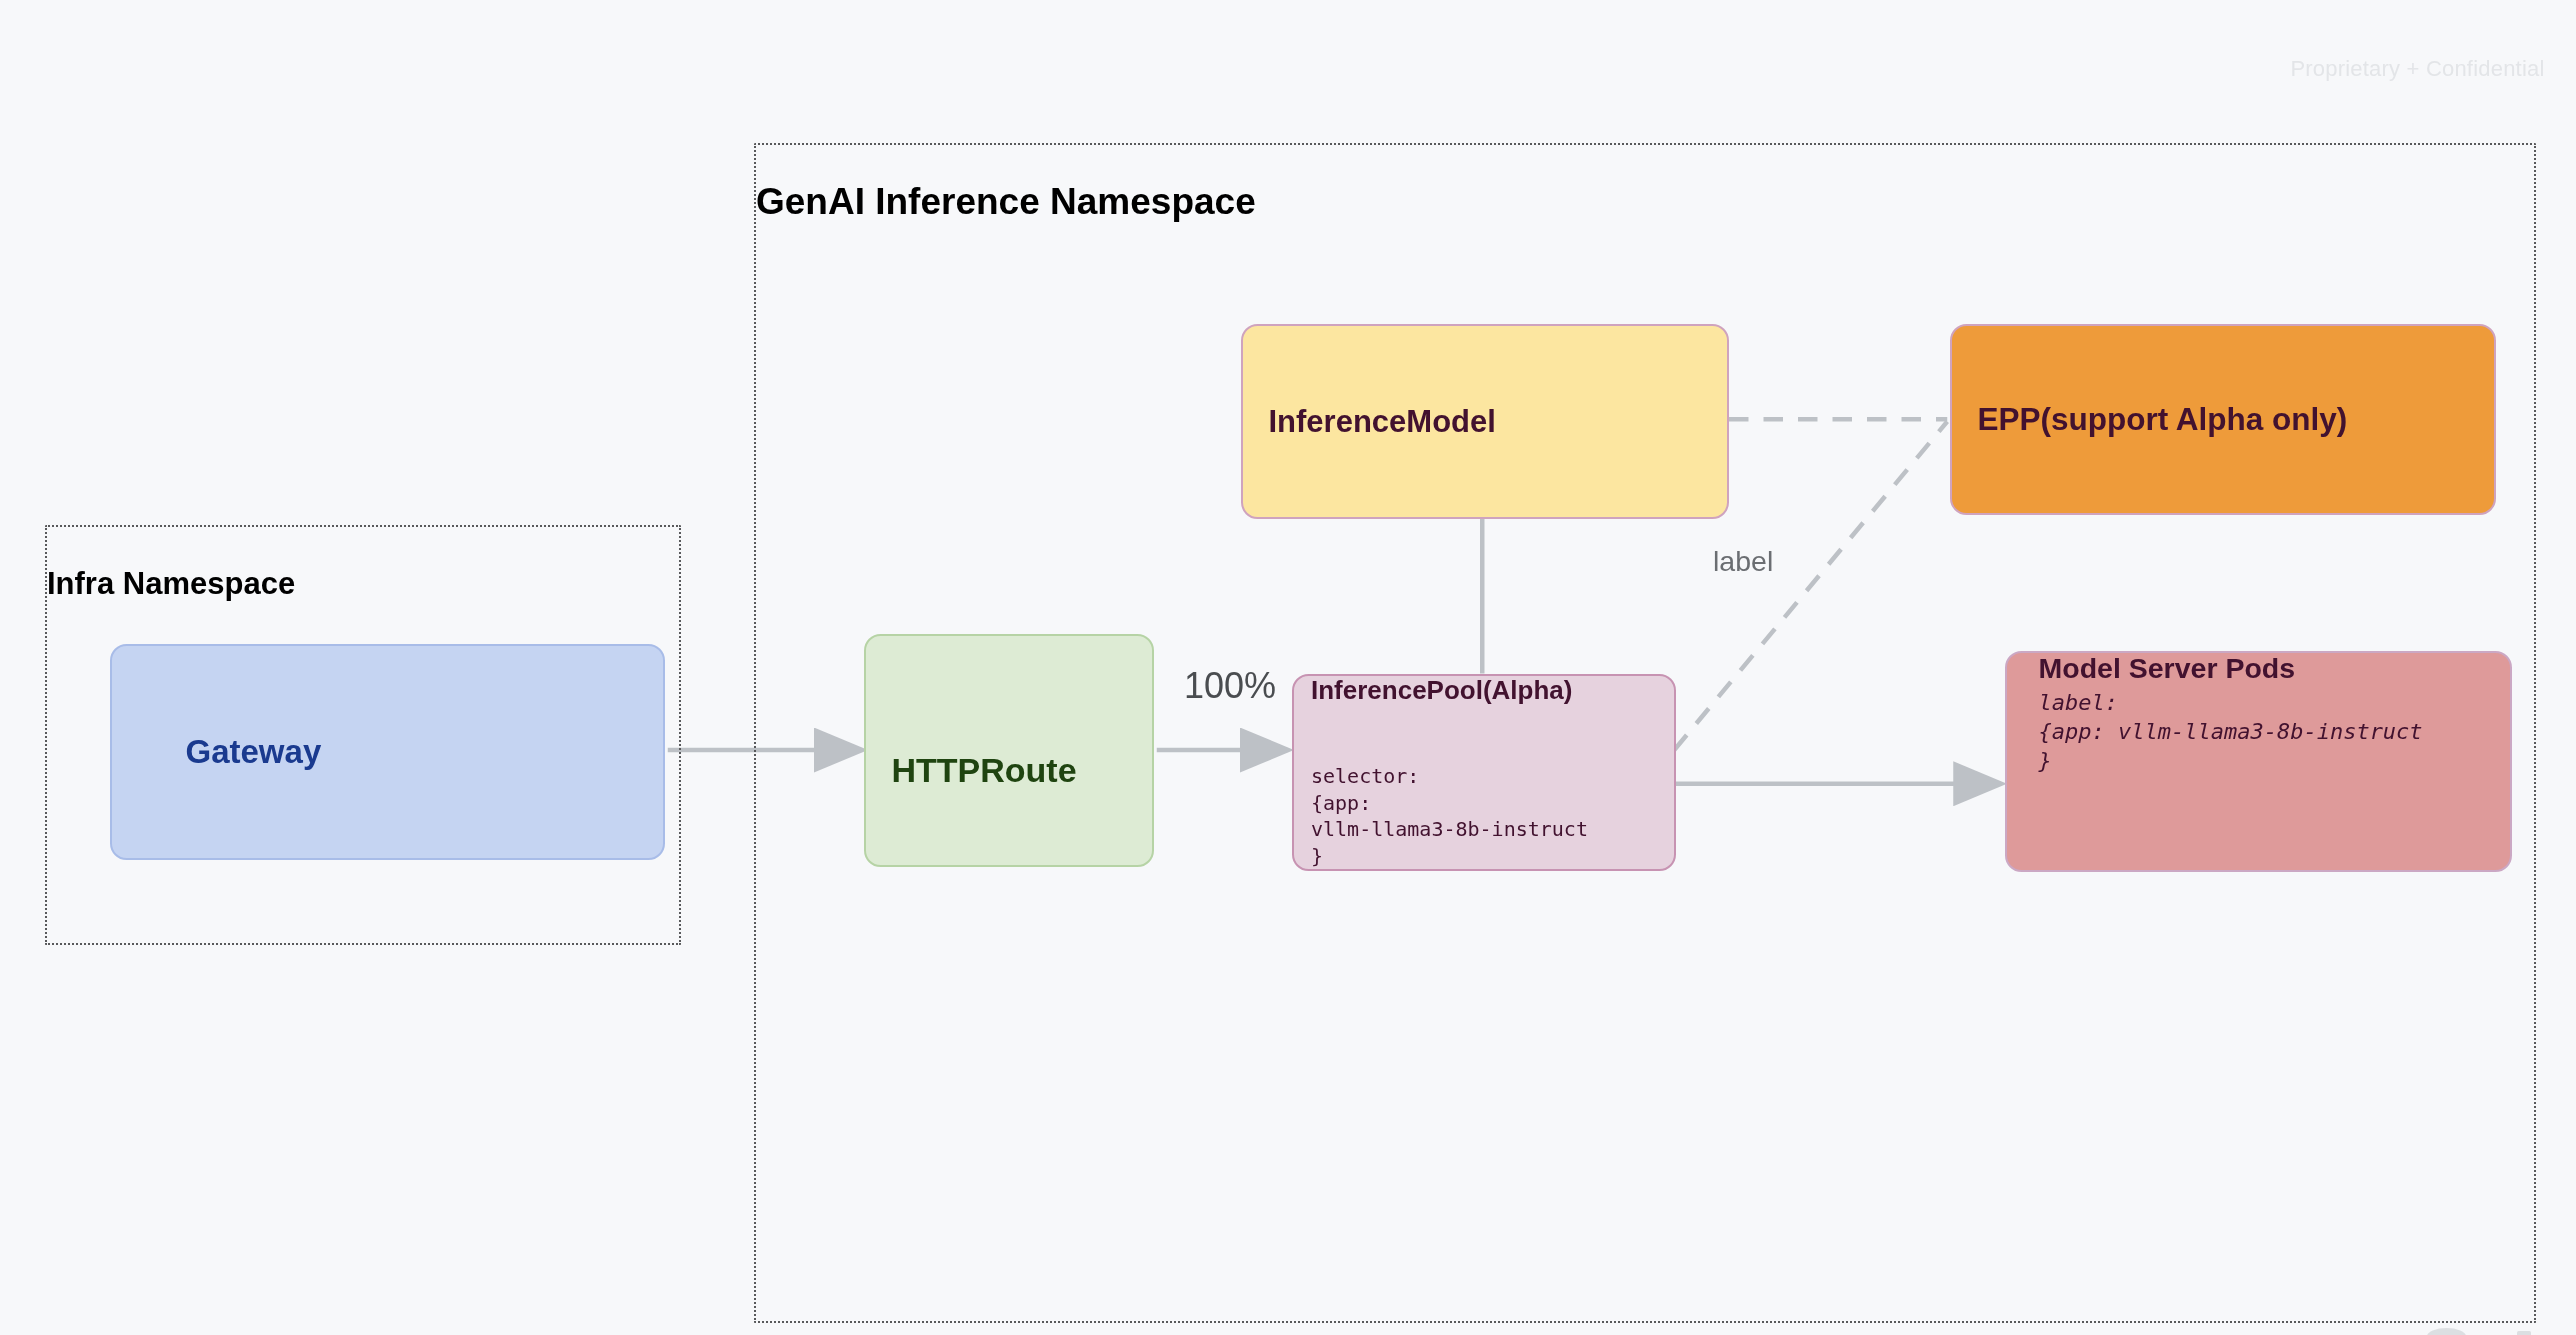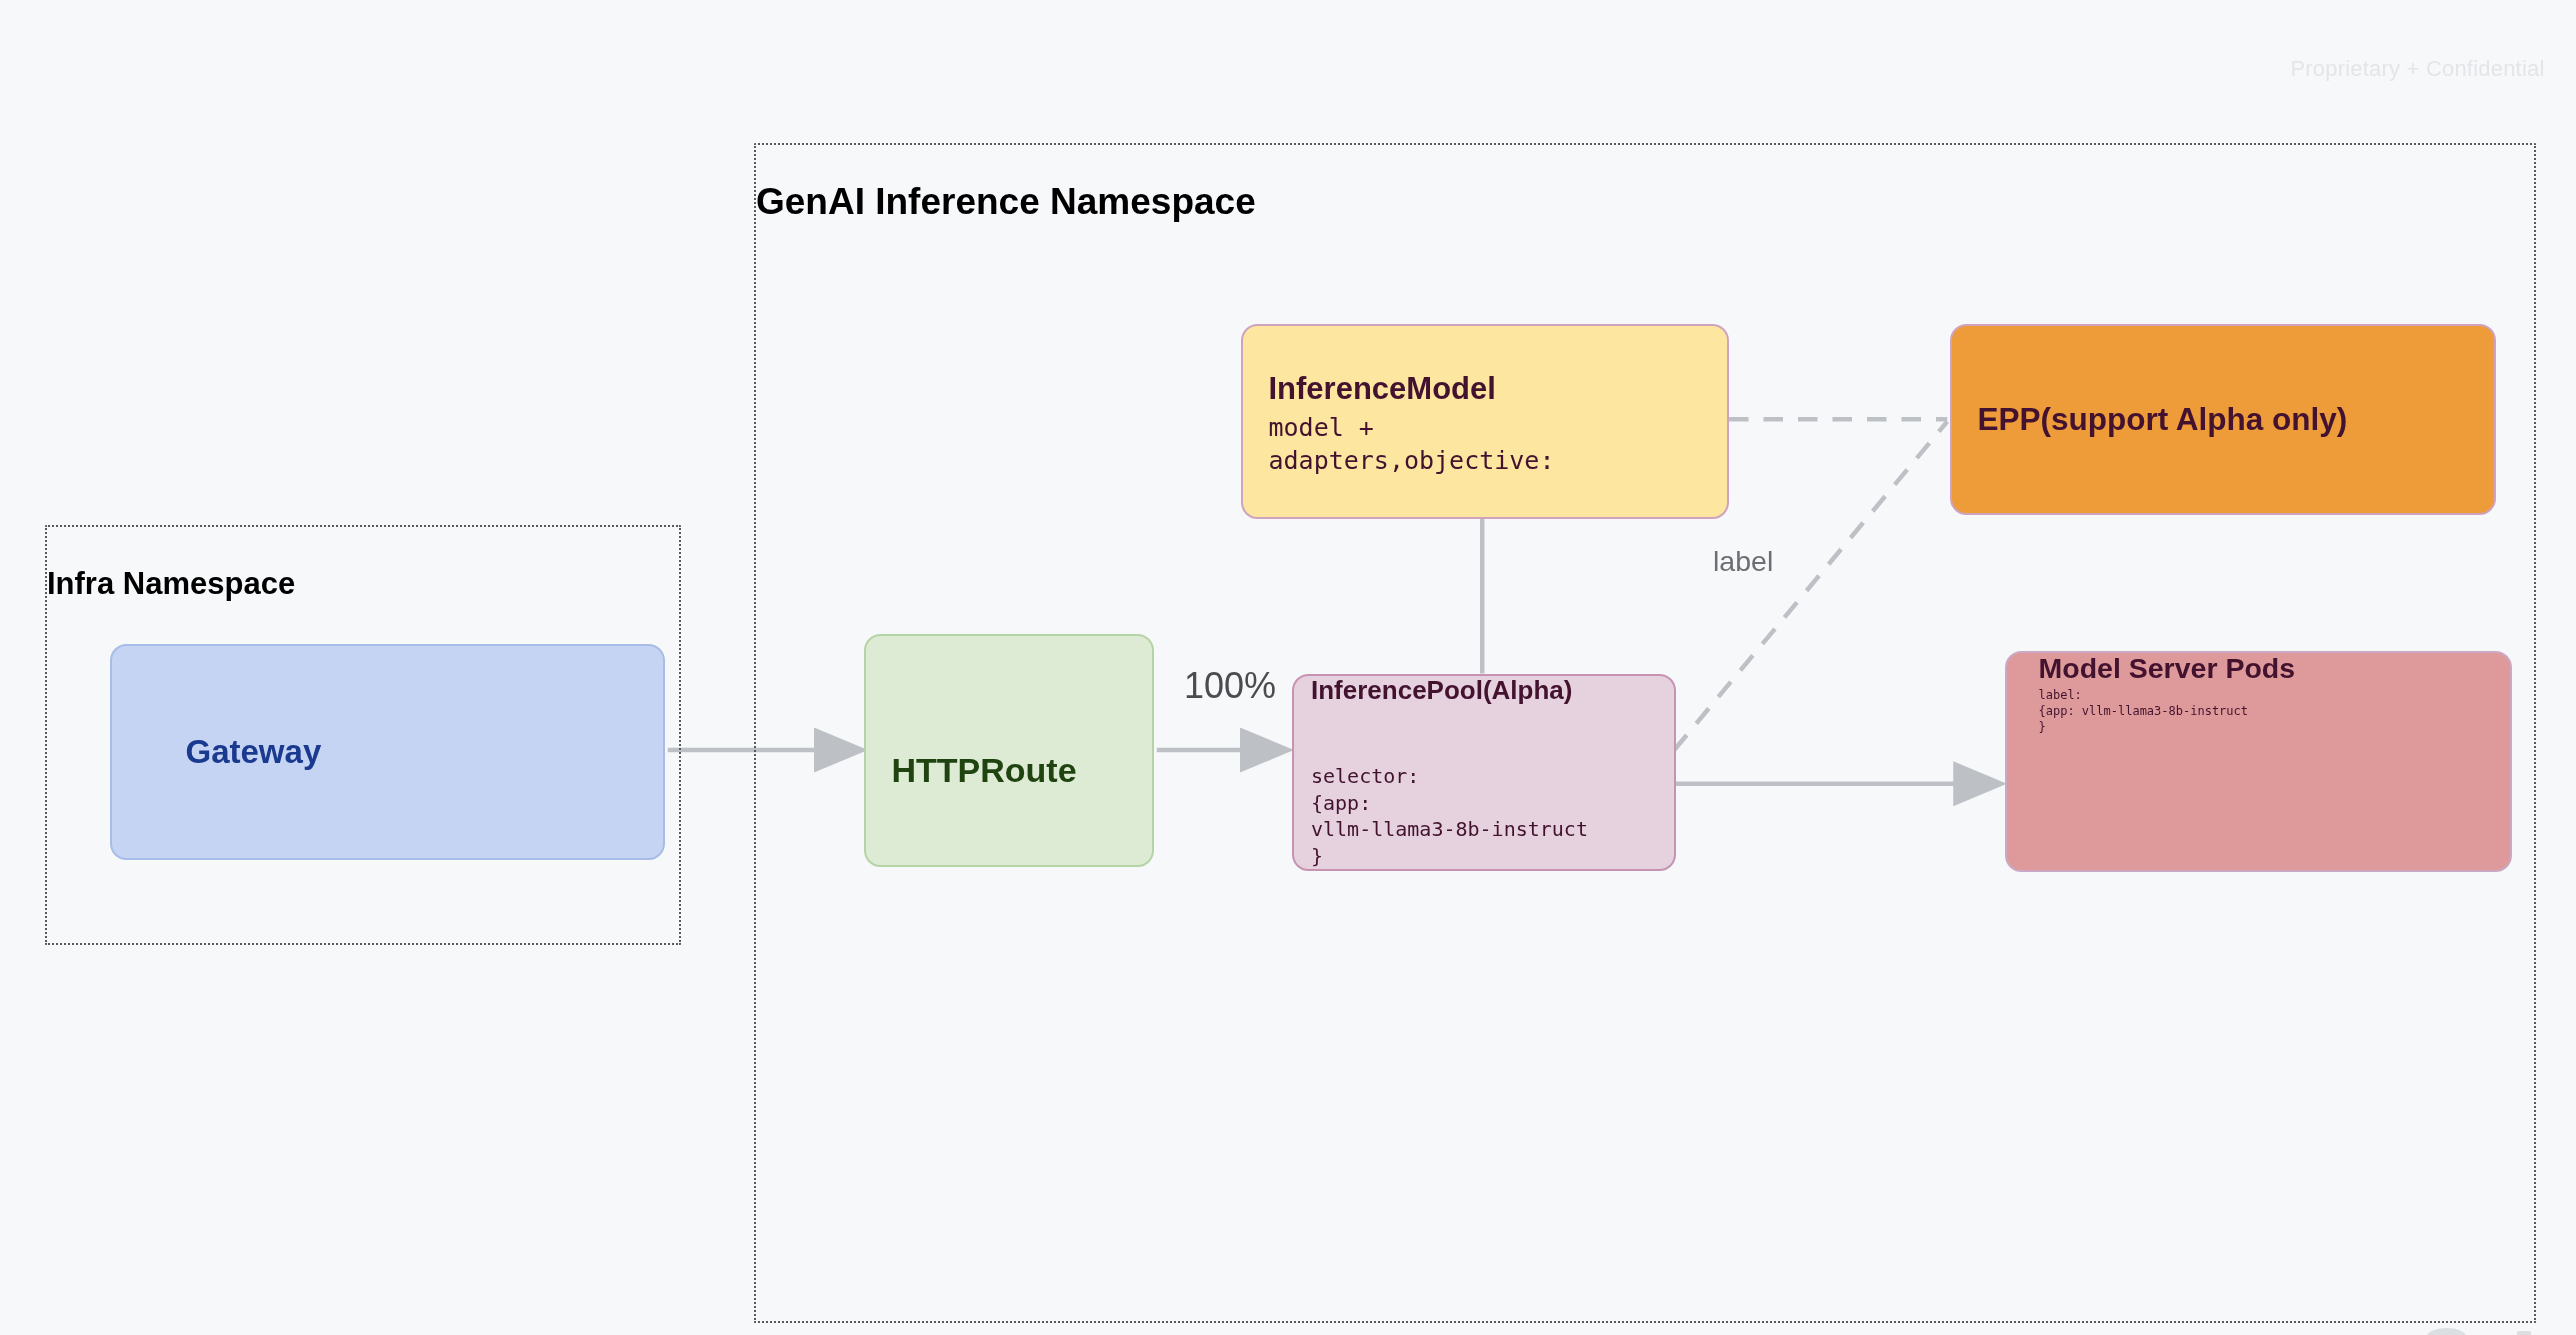--- a/index.html
+++ b/index.html
@@ -122,21 +122,21 @@
 
   
   #node-modelserverpods {
     left: 2005px; top: 651px; width: 507px; height: 221px;
     background: #DE9A9A;
     border: 2.3px solid #CBA8C4;
     justify-content: flex-start;
     padding: 0 31.5px;
   }
   #node-modelserverpods .title { font-size: 28.5px; color: #42122F; margin-bottom: 3px; }
-  #node-modelserverpods .sub   { font-size: 12px; color: #42122F; }
+  #node-modelserverpods .sub   { font-size: 22px; color: #42122F; font-style: italic; }
 
   
   #edges {
     position: absolute;
     left: 0; top: 0;
     width: 2576px; height: 1335px;
     pointer-events: none;
   }
 
   .edge-label {
@@ -202,22 +202,20 @@
   <div class="node" id="node-gateway">
     <div class="title">Gateway</div>
   </div>
 
   <div class="node" id="node-httproute">
     <div class="title">HTTPRoute</div>
   </div>
 
   <div class="node" id="node-inferencemodel">
     <div class="title">InferenceModel</div>
-    <div class="sub">model +
-adapters,objective:</div>
   </div>
 
   <div class="node" id="node-inferencepool">
     <div class="title">InferencePool(Alpha)</div>
     <div class="sub">selector:
 {app:
 vllm-llama3-8b-instruct
 }</div>
   </div>
 

